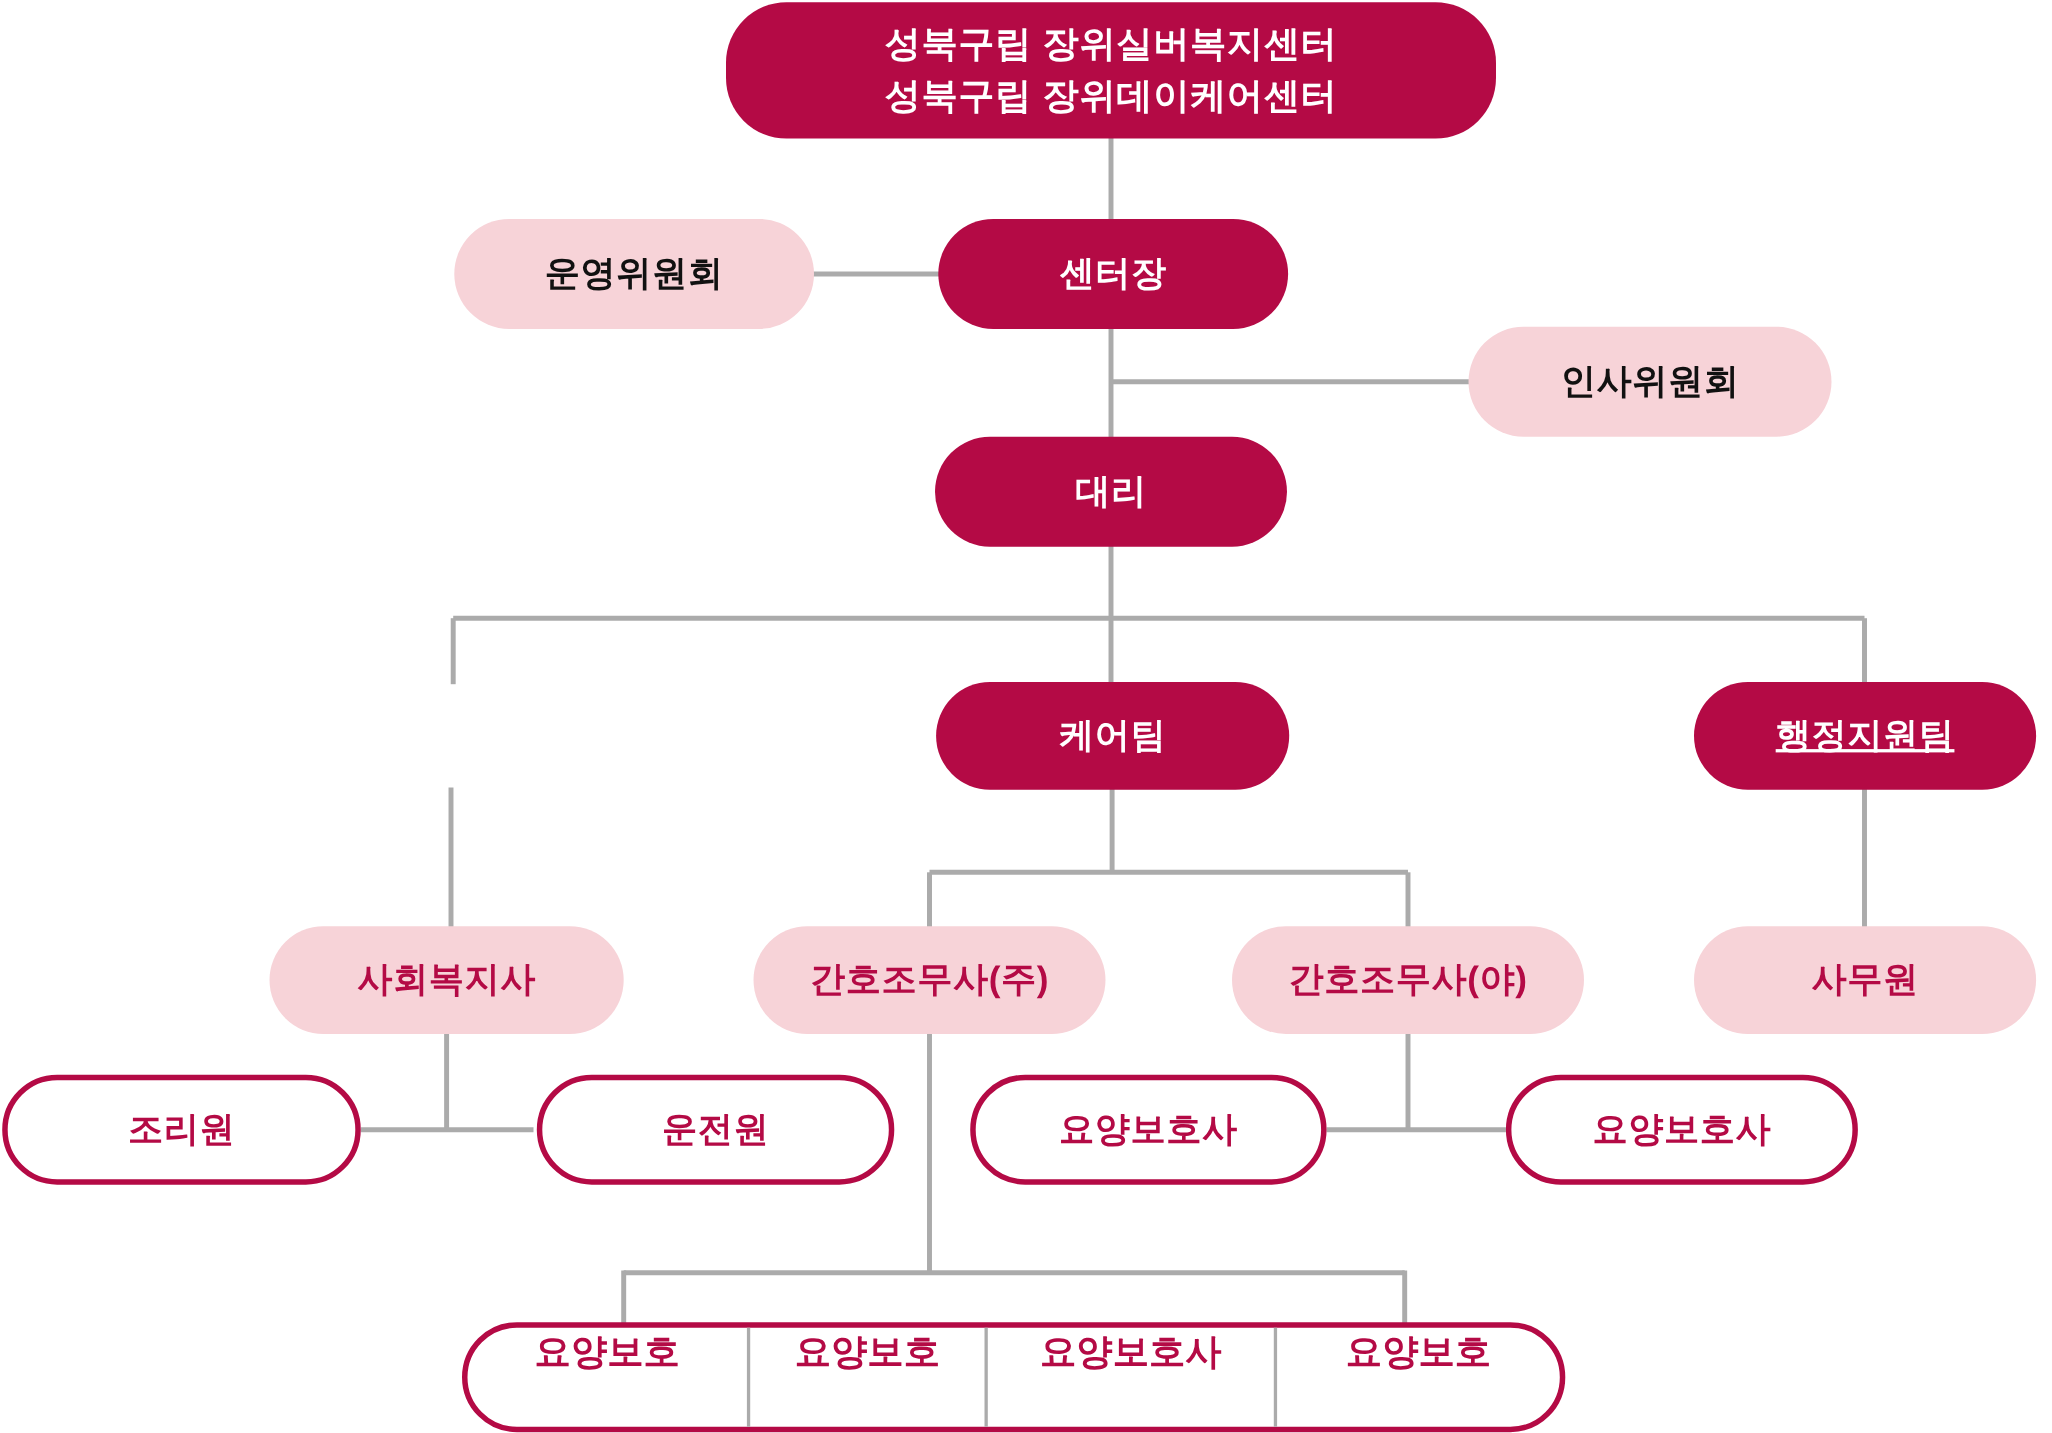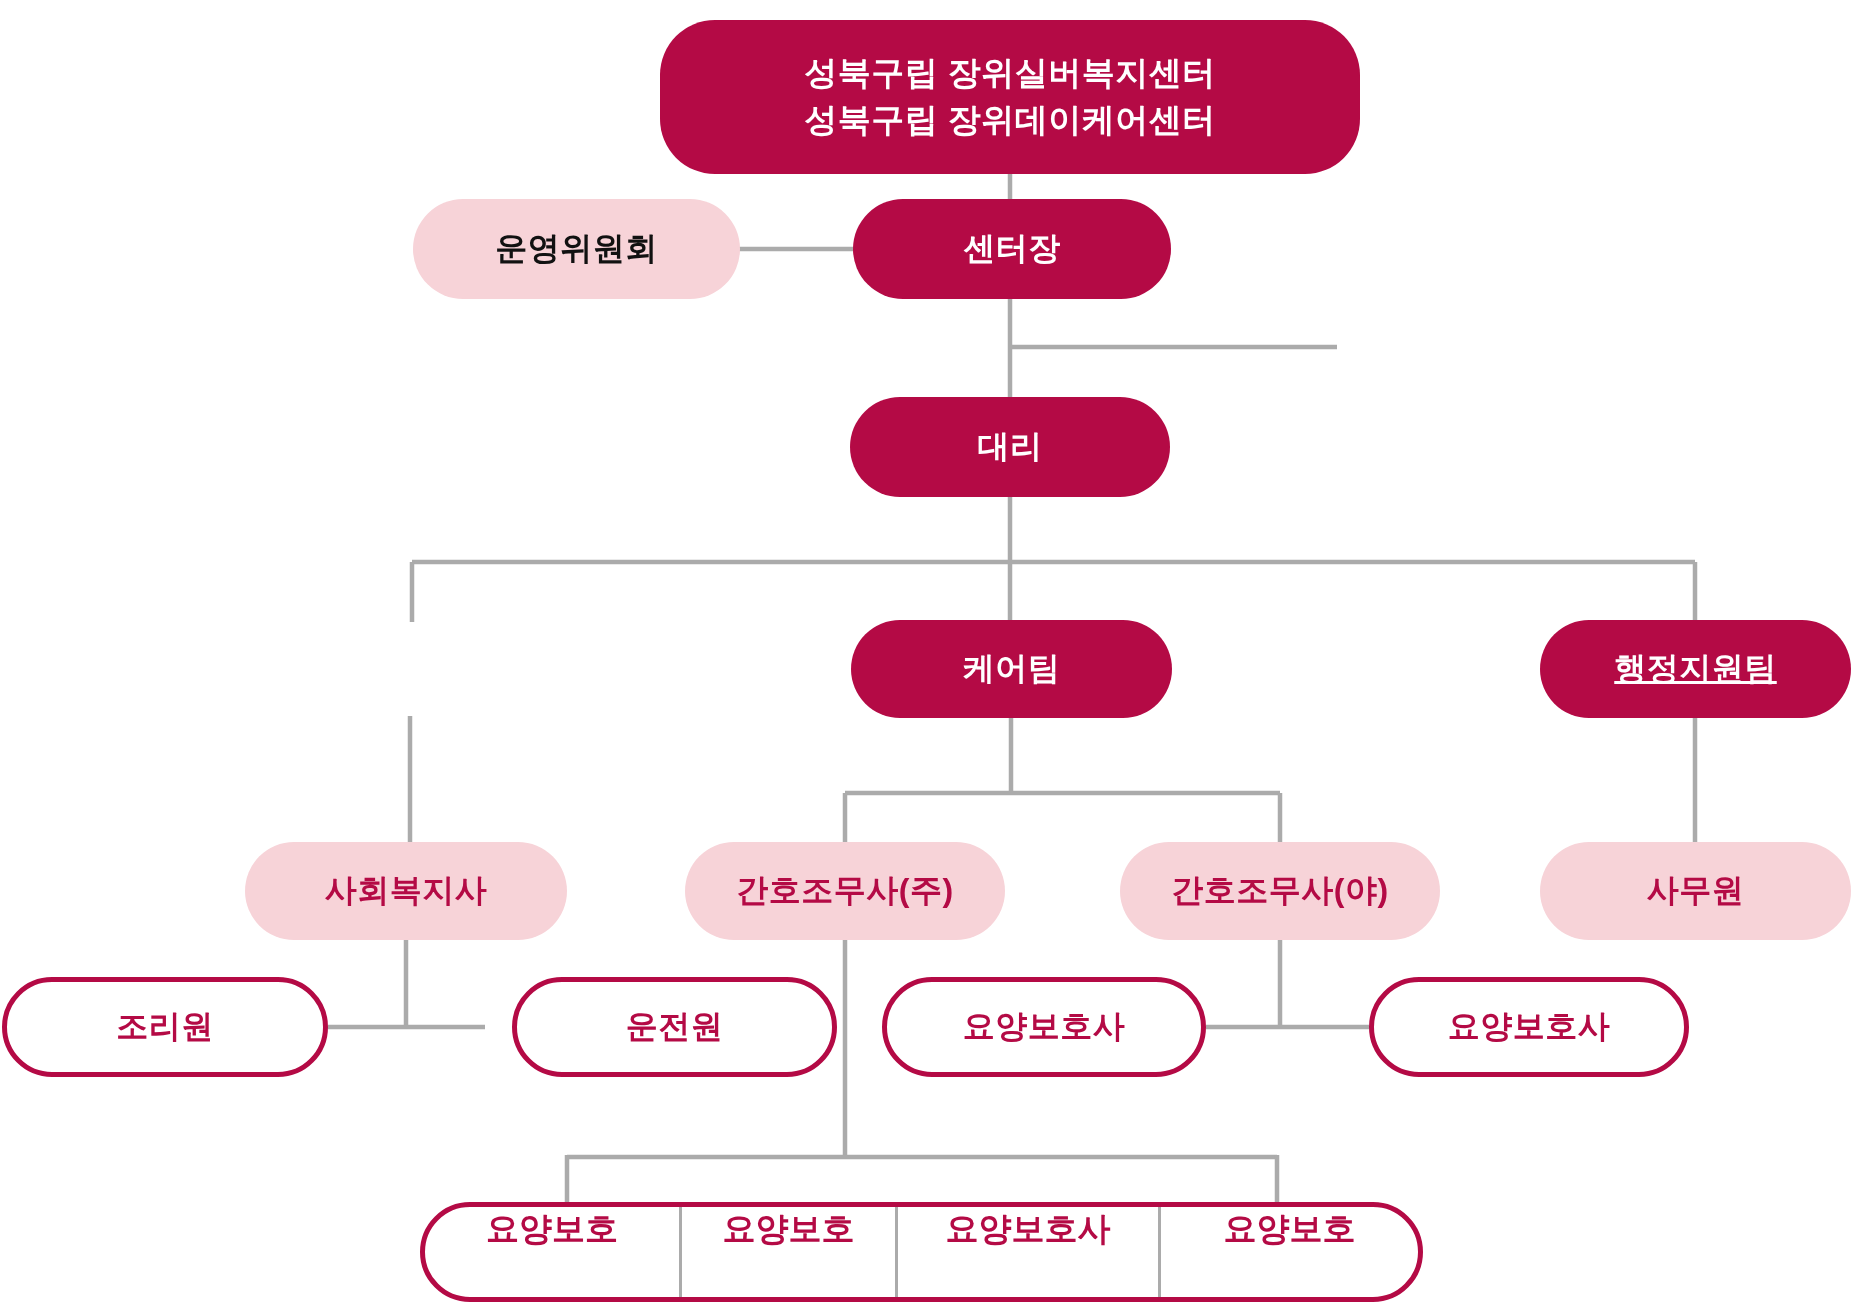--- a/index.html
+++ b/index.html
@@ -82,32 +82,35 @@
     <line class="cline" x1="845" y1="938" x2="845" y2="1157"></line>
 
     <line class="cline" x1="1280" y1="938" x2="1280" y2="1027"></line>
     <line class="cline" x1="1206" y1="1027" x2="1369" y2="1027"></line>
 
     <line class="cline" x1="567" y1="1157" x2="1277" y2="1157"></line>
     <line class="cline" x1="567" y1="1155" x2="567" y2="1204"></line>
     <line class="cline" x1="1277" y1="1155" x2="1277" y2="1204"></line>
   </svg>
 
-  <div class="node crimson titlebox" style="left:660px;top:20px;width:700px;height:154px;">
+  <div class="node crimson titlebox" style="left:660px;top:2px;width:700px;height:124px;">
     <div>
       <div>성북구립 장위실버복지센터</div>
       <div>성북구립 장위데이케어센터</div>
     </div>
   </div>
 
   <div class="node pink" style="left:413px;top:199px;width:327px;height:100px;">
     <span>운영위원회</span>
   </div>
   <div class="node crimson" style="left:853px;top:199px;width:318px;height:100px;">
     <span>센터장</span>
+  </div>
+  <div class="node pink" style="left:1335px;top:297px;width:330px;height:100px;">
+    <span>인사위원회</span>
   </div>
 
   <div class="node crimson" style="left:850px;top:397px;width:320px;height:100px;">
     <span>대리</span>
   </div>
 
   <div class="node crimson" style="left:851px;top:620px;width:321px;height:98px;">
     <span>케어팀</span>
   </div>
   <div class="node crimson" style="left:1540px;top:620px;width:311px;height:98px;text-decoration:underline;">
@@ -123,21 +126,21 @@
   <div class="node pink-red" style="left:1120px;top:842px;width:320px;height:98px;">
     <span>간호조무사(야)</span>
   </div>
   <div class="node pink-red" style="left:1540px;top:842px;width:311px;height:98px;">
     <span>사무원</span>
   </div>
 
   <div class="node outline" style="left:2px;top:977px;width:326px;height:100px;">
     <span>조리원</span>
   </div>
-  <div class="node outline" style="left:512px;top:977px;width:325px;height:100px;">
+  <div class="node outline" style="left:488px;top:977px;width:325px;height:100px;">
     <span>운전원</span>
   </div>
   <div class="node outline" style="left:882px;top:977px;width:324px;height:100px;">
     <span>요양보호사</span>
   </div>
   <div class="node outline" style="left:1369px;top:977px;width:320px;height:100px;">
     <span>요양보호사</span>
   </div>
 
   <div class="bottom-pill" style="left:420px;top:1202px;width:1003px;height:100px;">

